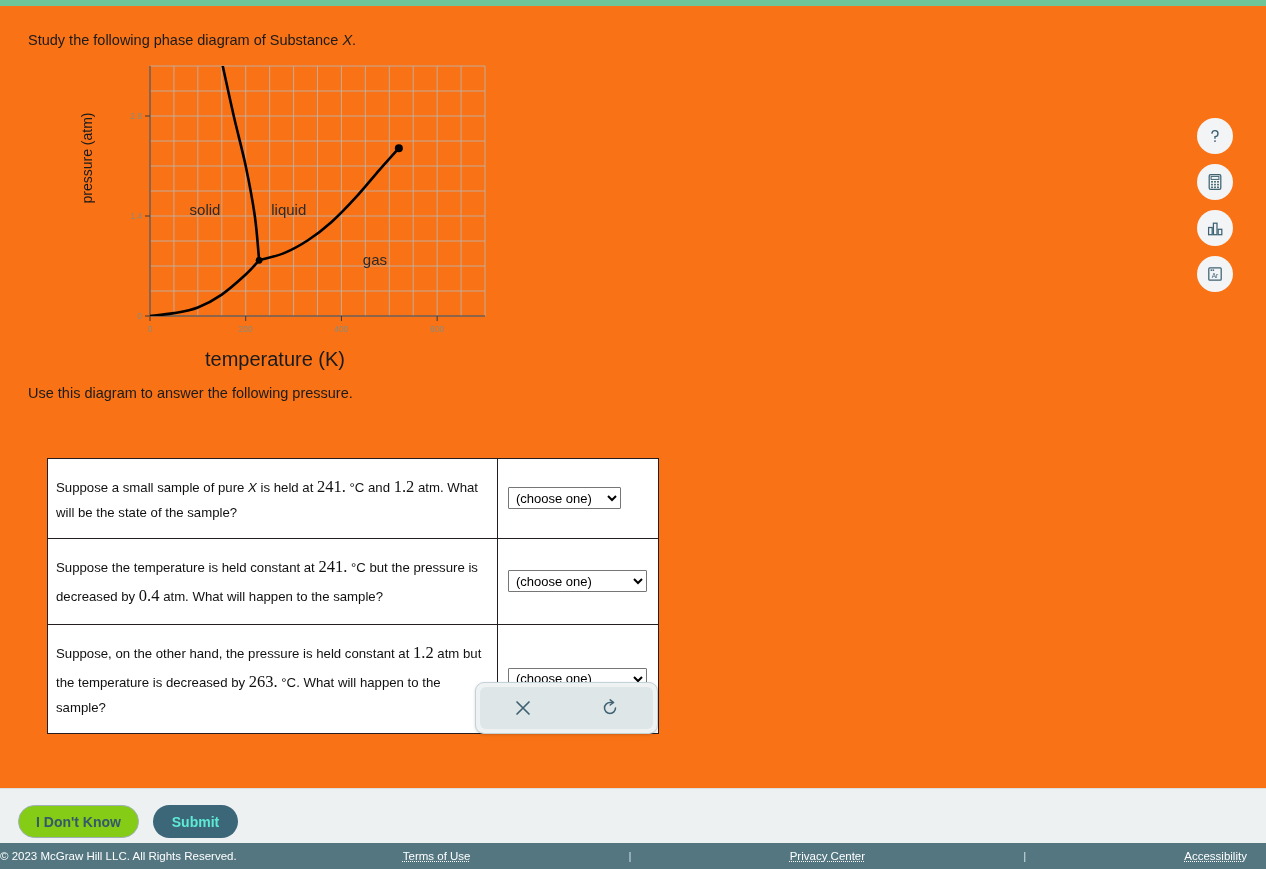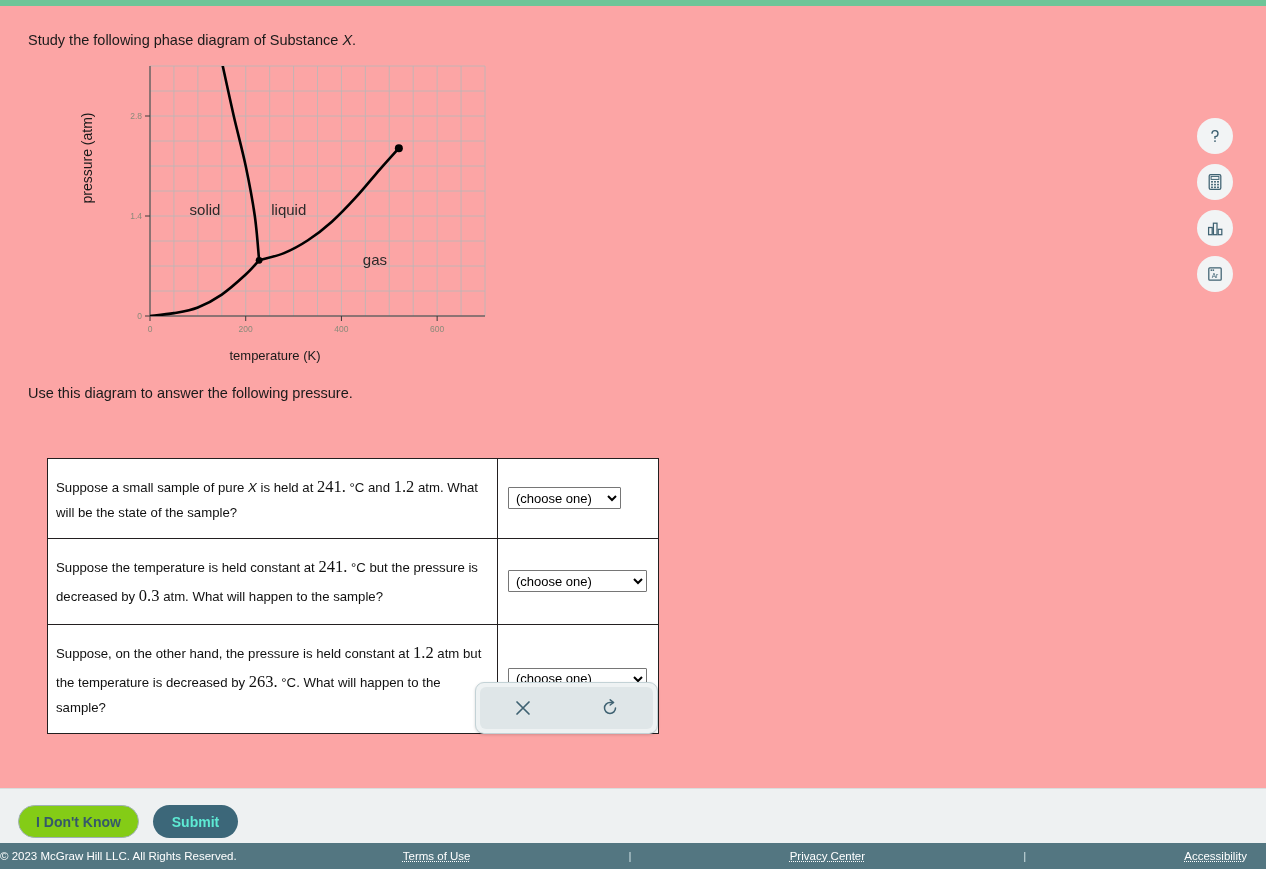--- a/index.html
+++ b/index.html
@@ -22,21 +22,21 @@
     height: 6px;
     background: #6ec598;
   }
 
   
   .content {
     position: absolute;
     top: 6px; left: 0;
     width: 1266px;
     height: 782px;
-    background: #fca5a5;
+    background: #f97316;
   }
 
   .prompt-top {
     position: absolute;
     left: 28px;
     top: 26px;
     font-size: 14.5px;
     color: #1a1a1a;
     white-space: nowrap;
   }
@@ -69,21 +69,21 @@
     font-size: 14px;
     color: #1a1a1a;
     white-space: nowrap;
   }
   .xlabel {
     position: absolute;
     left: 60px;
     top: 290px;
     width: 320px;
     text-align: center;
-    font-size: 13px;
+    font-size: 20px;
     color: #1a1a1a;
   }
   .plot-svg { position: absolute; left: 0; top: 0; }
 
   
   .qtable {
     position: absolute;
     left: 47px;
     top: 452px;
     width: 612px;
@@ -307,21 +307,21 @@
 
   <div class="prompt-mid">Use this diagram to answer the following pressure.</div>
 
   <table class="qtable">
     <tbody id="qbody">
         <tr>
           <td class="qtext"><span>Suppose a small sample of pure </span><span class="ital">X</span><span> is held at </span><span class="num">241.</span><span> °C and </span><span class="num">1.2</span><span> atm. What will be the state of the sample?</span></td>
           <td class="qans"><select class="choose narrow"><option>(choose one)</option></select></td>
         </tr>
         <tr>
-          <td class="qtext"><span>Suppose the temperature is held constant at </span><span class="num">241.</span><span> °C but the pressure is decreased by </span><span class="num">0.3</span><span> atm. What will happen to the sample?</span></td>
+          <td class="qtext"><span>Suppose the temperature is held constant at </span><span class="num">241.</span><span> °C but the pressure is decreased by </span><span class="num">0.4</span><span> atm. What will happen to the sample?</span></td>
           <td class="qans"><select class="choose wide"><option>(choose one)</option></select></td>
         </tr>
         <tr>
           <td class="qtext"><span>Suppose, on the other hand, the pressure is held constant at </span><span class="num">1.2</span><span> atm but the temperature is decreased by </span><span class="num">263.</span><span> °C. What will happen to the sample?</span></td>
           <td class="qans"><select class="choose wide"><option>(choose one)</option></select></td>
         </tr>
       </tbody>
   </table>
 
   <div class="floatbar">

